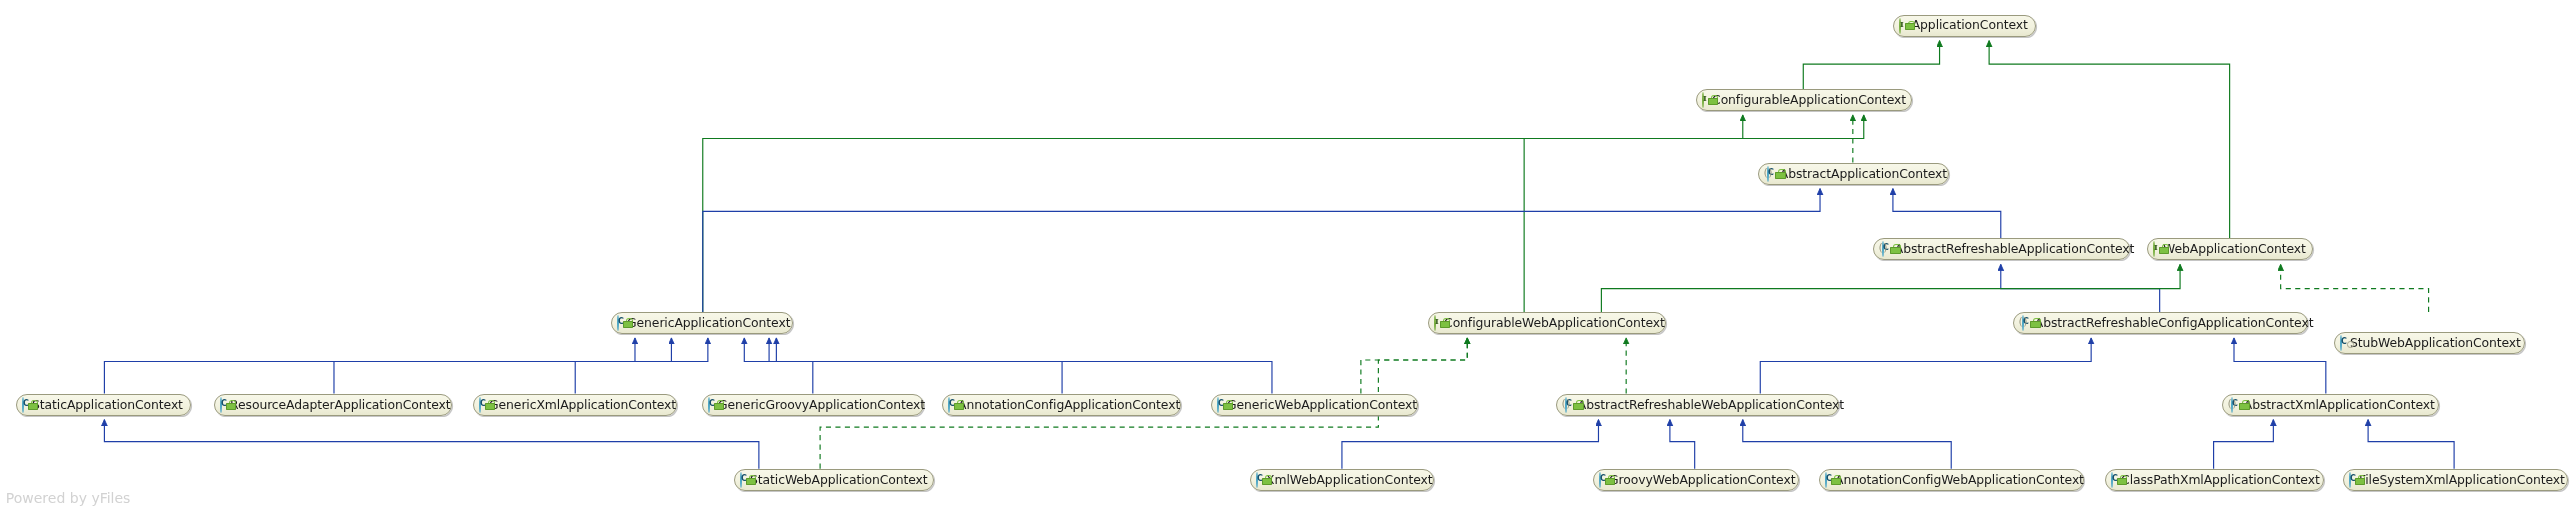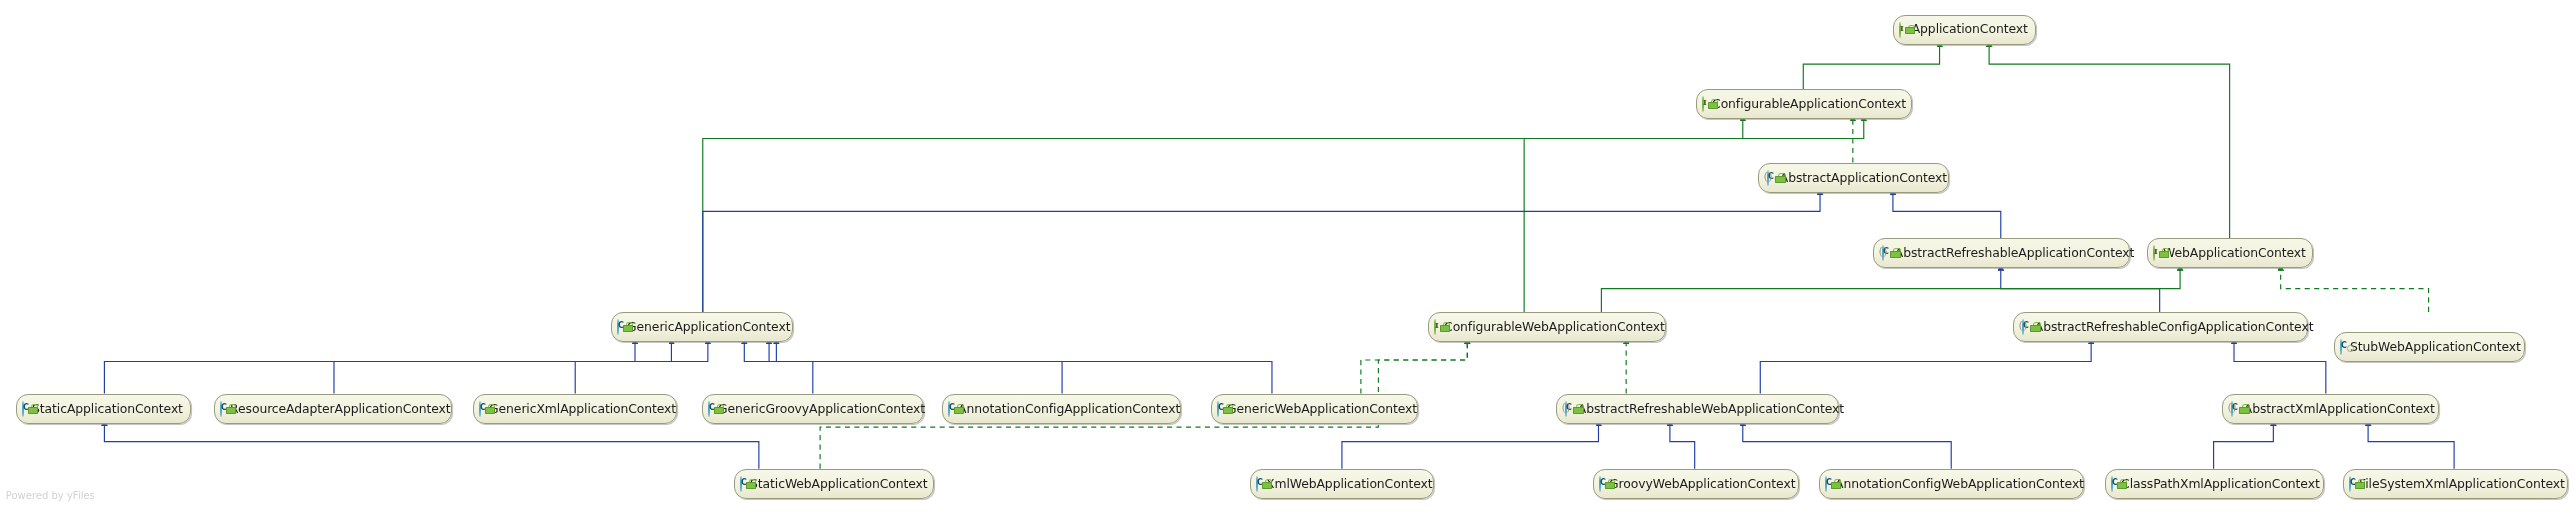--- a/index.html
+++ b/index.html
@@ -1,20 +1,20 @@
 <!DOCTYPE html>
 <html style="font-size:11.7px"><head>
 <meta charset="utf-8">
 <style>
   html,body{margin:0;padding:0;background:#ffffff;}
   body{width:2576px;height:516px;position:relative;overflow:hidden;
        font-family:"DejaVu Sans","Liberation Sans",sans-serif;}
   #canvas{position:absolute;left:0;top:0;width:2576px;height:516px;}
   #edges{position:absolute;left:0;top:0;width:2576px;height:516px;}
-  .node{position:absolute;box-sizing:border-box;height:30px;
+  .node{position:absolute;box-sizing:border-box;height:22px;
         display:flex;align-items:center;white-space:nowrap;
         border:0.7px solid #9a9a7e;border-radius:12px;
         background:linear-gradient(to bottom,#f7f7e8 0%,#f2f2df 55%,#e8e8cf 100%);
         box-shadow:1.1px 1.1px 0 rgba(150,150,150,0.55);
         padding:0 7.3px 0 5.1px;}
   .node .ic{flex:0 0 auto;display:inline-block;margin-right:3.6px;}
   .lbl{font-size:12.4px;color:#1c1c1c;letter-spacing:-0.1px;line-height:1;}
   .icC{width:12.4px;height:12.4px;border-radius:50%;
        background:radial-gradient(circle at 35% 32%,#bfe9f5 0%,#8fd6ee 55%,#5cb9d8 100%);
        border:0.7px solid #4fa7c6;position:relative;}
@@ -30,21 +30,21 @@
   .abs::before{content:"(";position:absolute;left:-0.7px;top:-0.7px;font-size:11px;color:#9b9b84;}
   .abs::after{content:")";position:absolute;right:-0.7px;top:-0.7px;font-size:11px;color:#9b9b84;}
   .icLock{width:8.8px;height:9.5px;position:relative;margin-right:4.4px;}
   .icLock .body{position:absolute;left:0;bottom:0;width:8.8px;height:5.1px;
        background:#7dc142;border:0.7px solid #5d9a2b;border-radius:0.7px;}
   .icLock .shk{position:absolute;left:2.9px;top:0;width:5.8px;height:5.1px;
        border:1.5px solid #7dc142;border-bottom:none;border-radius:2.9px 2.9px 0 0;}
   .icDot{width:8.8px;height:9.5px;position:relative;margin-right:4.4px;}
   .icDot .o{position:absolute;left:1.5px;top:2.9px;width:4.4px;height:4.4px;border-radius:50%;
        border:1.1px solid #a8a890;background:transparent;}
-  #watermark{position:absolute;left:5.8px;top:490px;font-size:10px;color:#d2d2d2;}
+  #watermark{position:absolute;left:5.8px;top:490px;font-size:14px;color:#d2d2d2;}
 </style>
 </head>
 <body>
 
 <div id="canvas">
   <svg id="edges" viewBox="0 0 3532 708" xmlns="http://www.w3.org/2000/svg">
       <defs>
         <marker id="mk0" markerWidth="10" markerHeight="10" refX="8.6" refY="4" orient="auto" markerUnits="userSpaceOnUse">
           <path d="M0,0 L9,4 L0,8 z" fill="#0f7a1f" stroke="#0f7a1f" stroke-width="1.2"></path>
         </marker>

